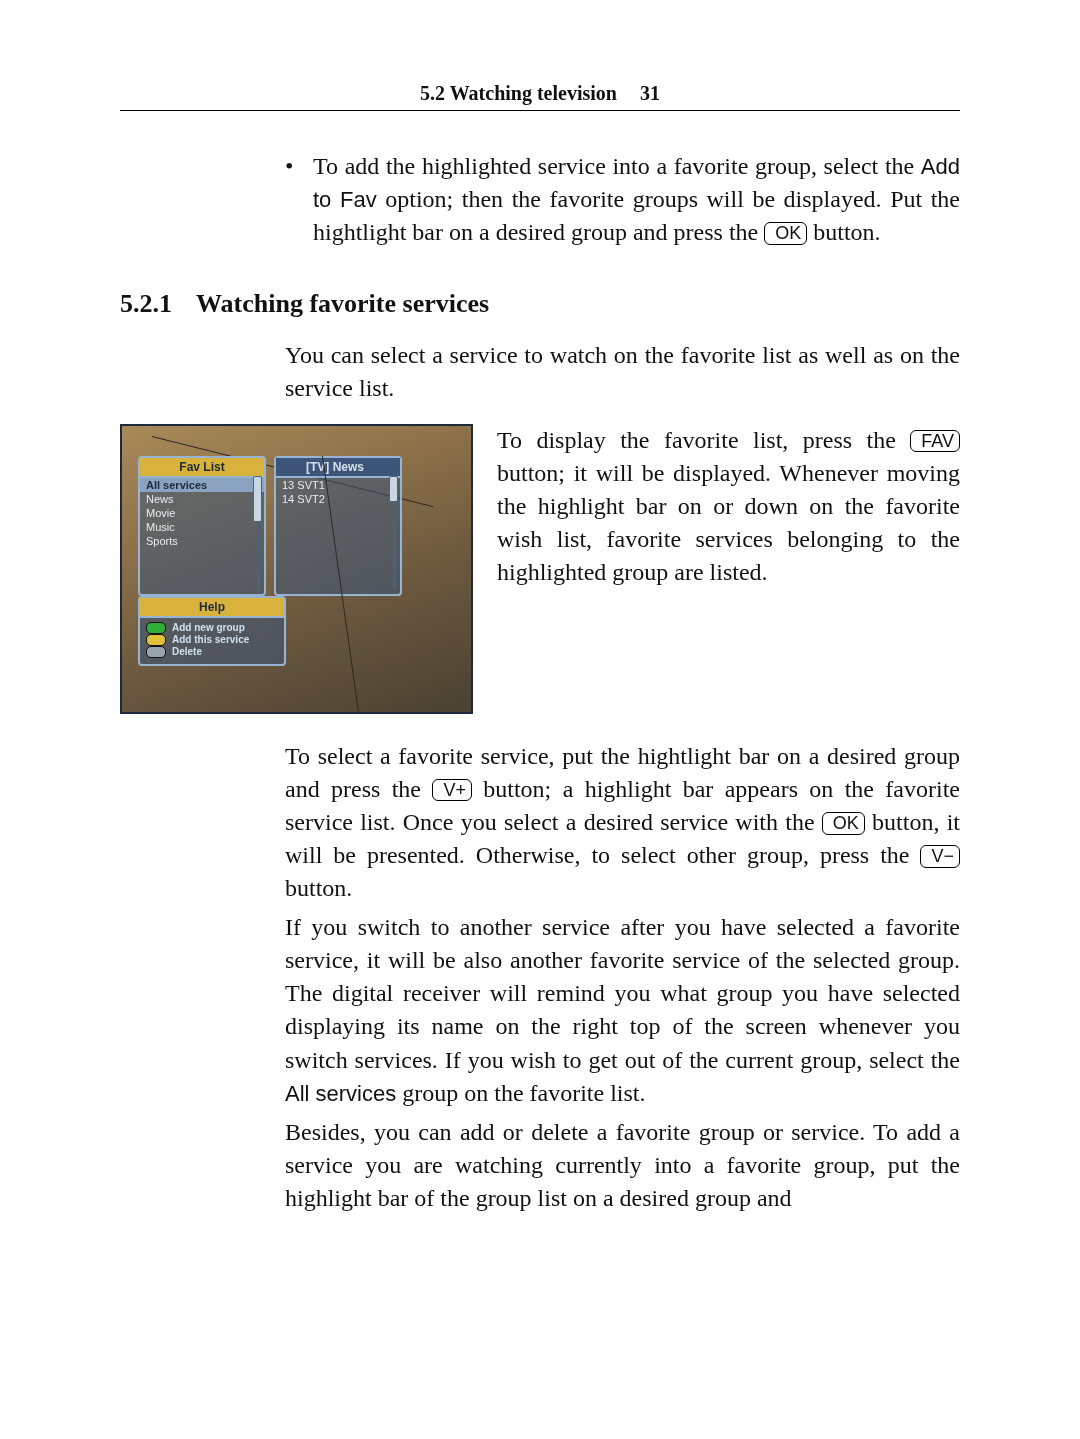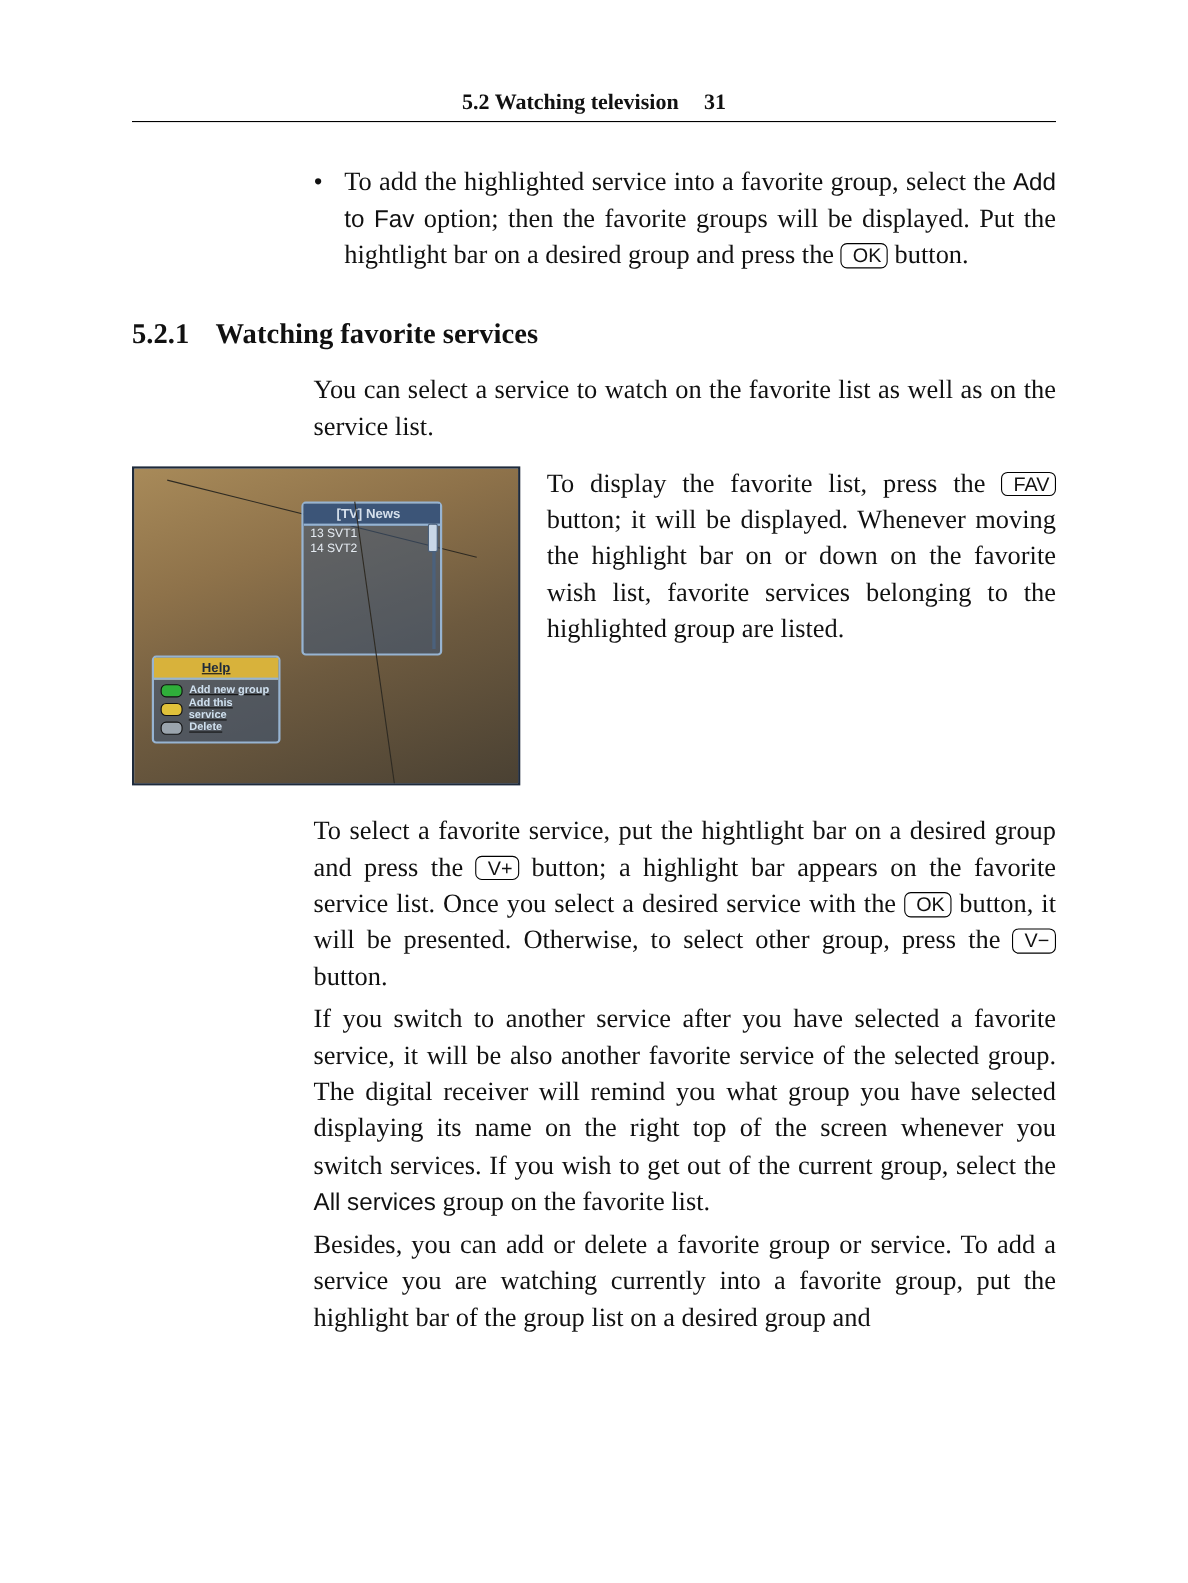--- a/index.html
+++ b/index.html
@@ -160,21 +160,21 @@
   }
   .pitem.sel{ background:#8aa3c0; color:#1e2a3b; font-weight:700;}
 
   .p-fav { top:30px; left:16px; width:128px; height:140px; }
 
   .p-right { top:30px; left:152px; width:128px; height:140px; }
   .p-right .panel-title{
     background:#3c5578; color:#d6e0ec; font-weight:700; text-align:center; padding-right:6px;
   }
 
-  .p-help { top:170px; left:16px; width:117px;text-decoration:underline; }
+  .p-help { top:170px; left:16px; width:148px; }
   .p-help .panel-body{ padding:4px 6px 6px 6px;}
   .help-row{ display:flex; align-items:center; gap:6px; font:700 10px Arial,Helvetica,sans-serif; color:#cfe0ef;}
   .pill{ width:18px; height:10px; border-radius:5px; border:1px solid #111;}
   .pill.green{ background:#2fae3a;}
   .pill.yellow{ background:#e0c13a;}
   .pill.grey{ background:#9aa4ad;}
 
   .scroll-thumb{
     position:absolute; right:2px; top:18px; width:7px; height:44px;
     background:#c8d6e6; border:1px solid #4b617c; border-radius:2px;
@@ -213,20 +213,32 @@
     </h2>
 
     <div class="indent-block">
       <p>You can select a service to watch on the favorite list as well as on the service list.</p>
     </div>
 
     <div class="figwrap" style="margin-top:18px;">
       <div class="fig">
         <div class="tv">
 
+          <div class="panel p-fav">
+            <div class="panel-title">Fav List</div>
+            <div class="panel-body">
+              <div class="pitem sel">All services</div>
+              <div class="pitem">News</div>
+              <div class="pitem">Movie</div>
+              <div class="pitem">Music</div>
+              <div class="pitem">Sports</div>
+            </div>
+            <div class="scroll-track"></div>
+            <div class="scroll-thumb"></div>
+          </div>
 
           <div class="panel p-right">
             <div class="panel-title">[TV] News</div>
             <div class="panel-body">
               <div class="pitem">13  SVT1</div>
               <div class="pitem">14  SVT2</div>
             </div>
             <div class="scroll-track"></div>
             <div class="scroll-thumb" style="top:18px;height:24px;"></div>
           </div>

